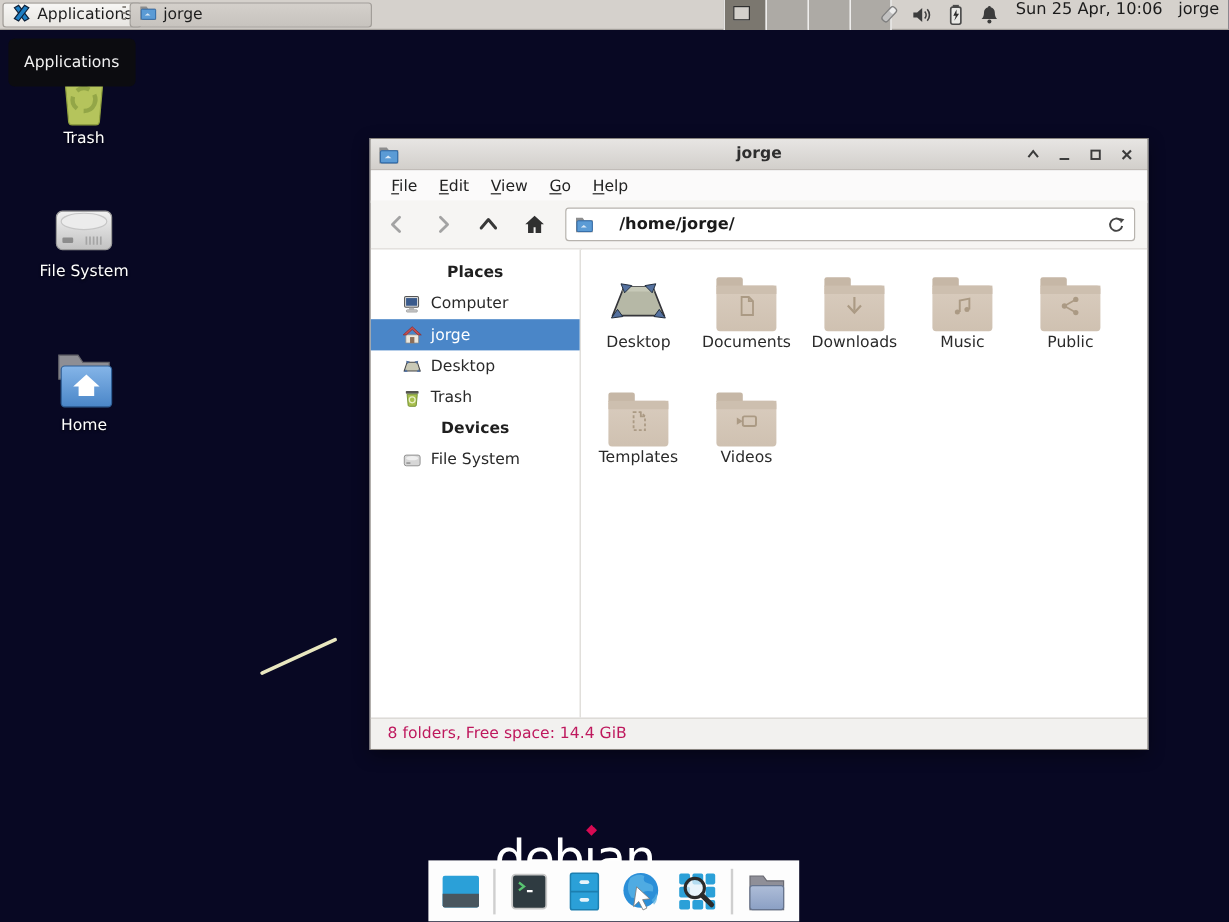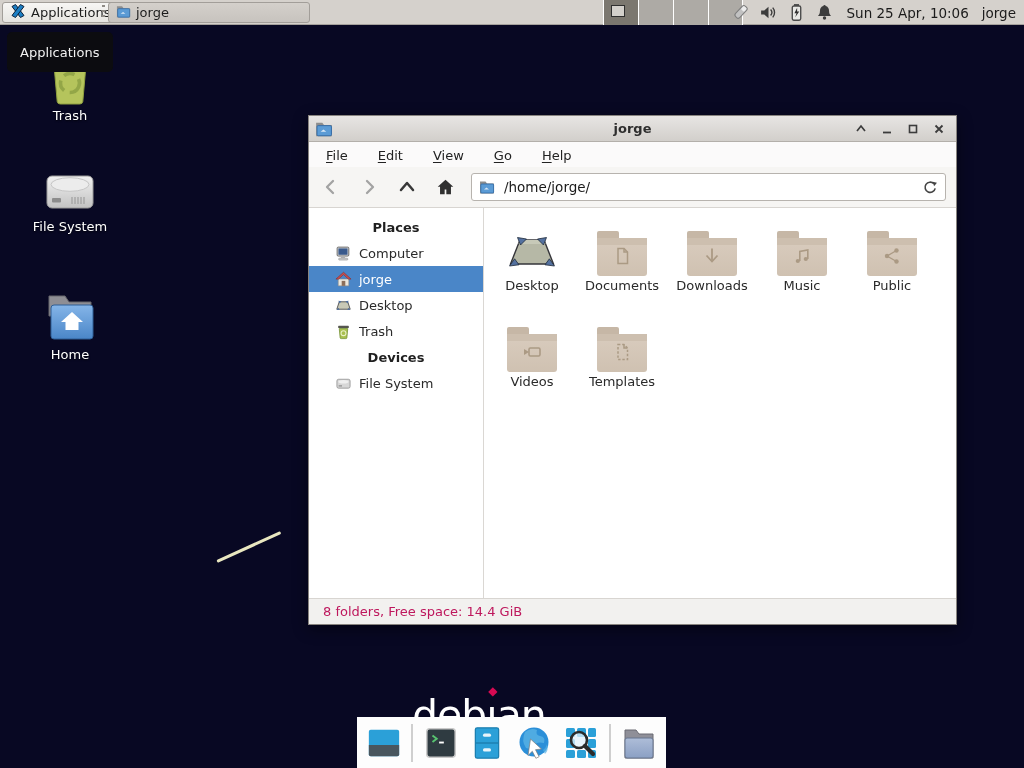--- a/index.html
+++ b/index.html
@@ -13,21 +13,21 @@
                background:linear-gradient(#f7f6f4,#e7e5e1); display:flex; align-items:center; gap:5px; padding:0 7px; color:#1d1d1d; }
   #applications-button { left:2px; }
   #task-button { left:108px; width:202px; background:linear-gradient(#d4d0cb,#c7c3be); }
   #panel-handle { position:absolute; left:102px; top:5px; width:3px; height:15px;
                   background-image:repeating-linear-gradient(#8f8b86 0 2px, transparent 2px 5px); }
   #pager { position:absolute; left:603px; top:0; height:25px; display:flex; }
   .ws { width:35px; height:25px; background:#adaaa5; border-left:1px solid #fff; position:relative; }
   .ws:last-child { border-right:1px solid #fff; }
   .ws.active { background:#7b776f; }
   .ws-win { position:absolute; left:7px; top:5px; width:14px; height:12px; background:#d3d0cb; border:1px solid #2f2f2f; }
-  #panel-right { position:absolute; right:0; top:0; height:25px; display:flex; align-items:center; gap:13px; padding-right:8px; }
+  #panel-right { position:absolute; right:0; top:0; height:25px; display:flex; gap:13px; padding-right:8px; }
   #tray { display:flex; align-items:center; gap:9px; }
   .tray-icon { width:19px; height:19px; display:flex; align-items:center; justify-content:center; }
   #clock, #panel-user { color:#1b1b1b; font-size:13.5px; }
 
   
   #tooltip { position:absolute; left:7px; top:32px; width:106px; height:40px; background:#0c0c10; border-radius:5px;
              color:#f2f2f2; display:flex; align-items:center; padding-left:13px; z-index:60; }
 
   
   .desk-icon { position:absolute; width:124px; left:8px; text-align:center; color:#fff; z-index:5; }
@@ -45,29 +45,29 @@
   #window { position:absolute; left:308px; top:115px; width:649px; height:510px; background:#fff; border:1px solid #88847f;
             box-shadow:0 4px 14px rgba(0,0,0,.45); }
   #titlebar { position:absolute; left:0; top:0; right:0; height:26px; background:linear-gradient(#e7e5e3,#d2cfcb);
               border-bottom:1px solid #b3afaa; display:flex; align-items:center; }
   #titlebar-icon { margin-left:6px; width:18px; height:18px; }
   #window-title { position:absolute; left:0; right:0; text-align:center; font-weight:bold; color:#2e2e2e; }
   #window-controls { margin-left:auto; display:flex; align-items:center; gap:13px; padding-right:11px; z-index:2; }
   .winctl { width:13px; height:13px; display:flex; align-items:center; justify-content:center; }
 
   #menubar { position:absolute; left:0; top:26px; right:0; height:27px; background:#fbfafa; border-bottom:1px solid #e0ddda;
-             display:flex; align-items:center; padding-left:8px;gap:12px; }
+             display:flex; align-items:center; padding-left:8px; }
   .menu-item { padding:3px 9px; color:#222; }
 
   #toolbar { position:absolute; left:0; top:51px; right:0; height:41px; background:#f6f5f3; border-bottom:1px solid #d8d5d1;
              display:flex; align-items:center; }
   .tool-btn { width:32px; height:30px; margin-left:6px; display:flex; align-items:center; justify-content:center; border-radius:3px; }
   #pathbar { position:relative; margin-left:10px; width:475px; height:28px; }
-  #path-input { width:100%; height:100%; border:1px solid #b7b3ae; border-radius:3px; background:#fff; padding:0 30px 0 32px;
-                font-family:inherit; font-size:13.5px; color:#1a1a1a; }
+  #path-input { width:100%; height:100%; border:1px solid #b7b3ae; border-radius:3px; background:#fff; padding:0 30px 0 44px;
+                font-family:inherit; font-size:13.5px; color:#1a1a1a;font-weight:bold; }
   #path-folder-icon { position:absolute; left:8px; top:6px; width:16px; height:16px; }
   #reload-button { position:absolute; right:5px; top:4px; width:22px; height:20px; display:flex; align-items:center; justify-content:center; }
 
   #sidebar { position:absolute; left:0; top:92px; width:175px; bottom:26px; background:#fff; border-right:1px solid #dad7d3; padding-top:6px; }
   .side-header { font-weight:bold; color:#1f1f1f; padding:6px 12px 5px;text-align:center; }
   .side-item { height:26px; display:flex; align-items:center; gap:7px; padding-left:26px; color:#2a2a2a; }
   .side-item.selected { background:#4a86c8; color:#fff; }
   .side-item .sicon { width:17px; height:17px; flex:0 0 17px; }
 
   #files-area { position:absolute; left:176px; top:92px; right:0; bottom:26px; background:#fff; overflow:hidden;
@@ -407,38 +407,38 @@
                 <line x1="6" y1="11" x2="15.5" y2="5.5" stroke="#ab9a84" stroke-width="1.4"></line>
                 <line x1="6" y1="11" x2="15.5" y2="16.5" stroke="#ab9a84" stroke-width="1.4"></line>
               </svg></span>
           </div>
         </div>
         <div class="file-label">Public</div>
       </div>
       <div class="file-cell">
         <div class="file-iconbox">
           <div class="folder">
+            <span class="emblem"><svg width="22" height="22" viewBox="0 0 22 22">
+                <path d="M7 3.5 h6 l3.5 3.5 v11.5 h-9.5 z" fill="none" stroke="#ab9a84" stroke-width="1.5" stroke-dasharray="2.4 1.8"></path>
+                <path d="M13 3.5 v3.5 h3.5" fill="none" stroke="#ab9a84" stroke-width="1.5"></path>
+              </svg></span>
+          </div>
+        </div>
+        <div class="file-label">Templates</div>
+      </div>
+      <div class="file-cell">
+        <div class="file-iconbox">
+          <div class="folder">
             <span class="emblem"><svg width="24" height="24" viewBox="0 0 24 24">
                 <rect x="9" y="8" width="11" height="8" rx="1.4" fill="none" stroke="#ab9a84" stroke-width="1.6"></rect>
                 <path d="M9 12 l-5-3 v6 z" fill="#ab9a84"></path>
               </svg></span>
           </div>
         </div>
         <div class="file-label">Videos</div>
-      </div>
-      <div class="file-cell">
-        <div class="file-iconbox">
-          <div class="folder">
-            <span class="emblem"><svg width="22" height="22" viewBox="0 0 22 22">
-                <path d="M7 3.5 h6 l3.5 3.5 v11.5 h-9.5 z" fill="none" stroke="#ab9a84" stroke-width="1.5" stroke-dasharray="2.4 1.8"></path>
-                <path d="M13 3.5 v3.5 h3.5" fill="none" stroke="#ab9a84" stroke-width="1.5"></path>
-              </svg></span>
-          </div>
-        </div>
-        <div class="file-label">Templates</div>
       </div>
     </div>
 
   <div id="statusbar">
     <span>8 folders, Free space: 14.4 GiB</span>
   </div>
 </div>
 
 <div id="debian-logo"><span>deb<span class="dotless">ı<span class="diamond">◆</span></span>an</span></div>
 <div id="dock">

